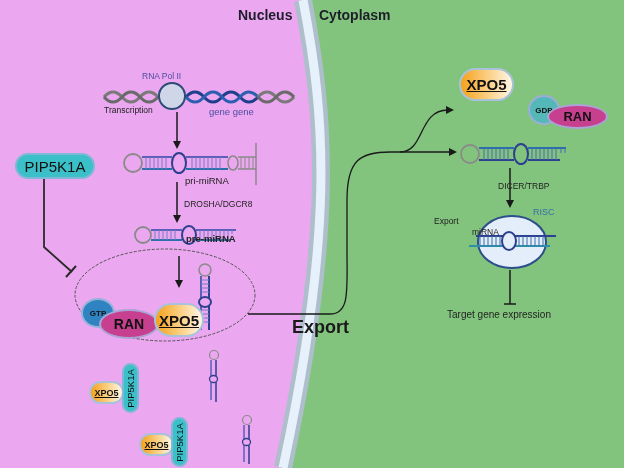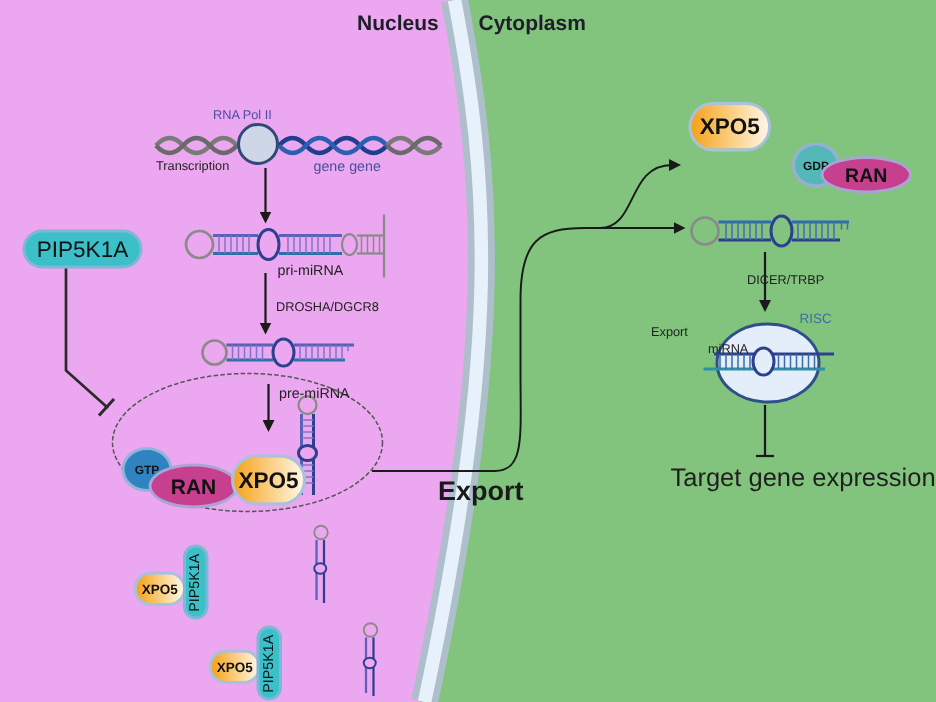--- a/index.html
+++ b/index.html
@@ -7,21 +7,21 @@
   #stage { position: relative; width: 609px; height: 468px; }
   svg { position: absolute; left: 0; top: 0; }
   .lbl { position: absolute; color: #222; white-space: nowrap; line-height: 1; }
   .region-title { font-weight: bold; font-size: 14px; color: #1e1e2a; }
   .small { font-size: 9.5px; }
   .tiny { font-size: 8.5px; }
   .blue-text { color: #4a4ea0; }
   .risc-text { color: #3a6fa8; font-size: 9px; }
   .pill { position: absolute; display: flex; align-items: center; justify-content: center; font-weight: bold; color: #111; box-sizing: border-box; }
   .pip-pill { background: #3bbfc8; border: 2px solid #7fb8d6; border-radius: 14px; font-size: 15px; font-weight: normal; }
-  .xpo-pill { background: linear-gradient(90deg, #f5a21b 0%, #fbd188 55%, #fff6e6 100%); border: 2px solid #a9c2dc; border-radius: 18px; }
+  .xpo-pill { background: linear-gradient(90deg, #f5a21b 0%, #fbd188 55%, #fff6e6 100%); border: 2px solid #a9c2dc; border-radius: 18px; text-decoration: underline; }
   .ran-pill { background: #c6408f; border: 2px solid #a9a4d4; border-radius: 50%; }
   .gtp-pill { background: #2f83c0; border: 2px solid #93b3db; border-radius: 50%; font-size: 8px; }
   .gdp-pill { background: #55b8b8; border: 2px solid #9aaed8; border-radius: 50%; font-size: 8px; }
   .vpip { position: absolute; background: #3bbfc8; border: 2px solid #7fb8d6; border-radius: 10px; box-sizing: border-box; display: flex; align-items: center; justify-content: center; }
   .vpip span { transform: rotate(-90deg); font-size: 9.5px; color: #111; white-space: nowrap; }
 </style>
 </head>
 <body>
 
 <div id="stage">
@@ -208,21 +208,21 @@
 
   <div class="lbl region-title" style="left:238px; top:8px;">Nucleus</div>
   <div class="lbl region-title" style="left:319px; top:8px;">Cytoplasm</div>
 
   <div class="lbl tiny blue-text" style="left:142px; top:72px;">RNA Pol II</div>
   <div class="lbl tiny" style="left:104px; top:106px;">Transcription</div>
   <div class="lbl small blue-text" style="left:209px; top:107px;">gene gene</div>
 
   <div class="lbl small" style="left:185px; top:176px;">pri-miRNA</div>
   <div class="lbl tiny" style="left:184px; top:200px;">DROSHA/DGCR8</div>
-  <div class="lbl small" style="left:186px; top:258px;">pre-miRNA</div>
+  <div class="lbl small" style="left:186px; top:234px;font-weight:bold;">pre-miRNA</div>
 
   <div class="pill pip-pill" style="left:15px; top:153px; width:80px; height:26px;">PIP5K1A</div>
 
   <div class="pill gtp-pill" style="left:81px; top:298px; width:34px; height:30px;">GTP</div>
   <div class="pill ran-pill" style="left:99px; top:309px; width:60px; height:30px; font-size:14px;">RAN</div>
   <div class="pill xpo-pill" style="left:154px; top:303px; width:50px; height:34px; font-size:15px;">XPO5</div>
 
   <div class="lbl" style="left:292px; top:318px; font-size:18px; font-weight:bold; color:#1a1a1a;">Export</div>
 
   <div class="pill xpo-pill" style="left:89px; top:381px; width:35px; height:23px; font-size:9px; border-radius:12px;">XPO5</div>
@@ -237,14 +237,14 @@
 
   <div class="pill xpo-pill" style="left:459px; top:68px; width:55px; height:33px; font-size:15px;">XPO5</div>
   <div class="pill gdp-pill" style="left:528px; top:95px; width:32px; height:30px;">GDP</div>
   <div class="pill ran-pill" style="left:547px; top:104px; width:61px; height:25px; font-size:13px;">RAN</div>
 
   <div class="lbl tiny" style="left:450px; top:182px;padding-left:48px;">DICER/TRBP</div>
   <div class="lbl tiny" style="left:434px; top:217px;">Export</div>
   <div class="lbl tiny" style="left:434px; top:228px;margin-left:38px;">miRNA</div>
   <div class="lbl risc-text" style="left:533px; top:208px;">RISC</div>
 
-  <div class="lbl" style="left:447px; top:310px; font-size:17px; color:#1f1f1f;">Target gene expression</div>
+  <div class="lbl" style="left:447px; top:310px; font-size:10px; color:#1f1f1f;">Target gene expression</div>
 </div>
 
 </body></html>

